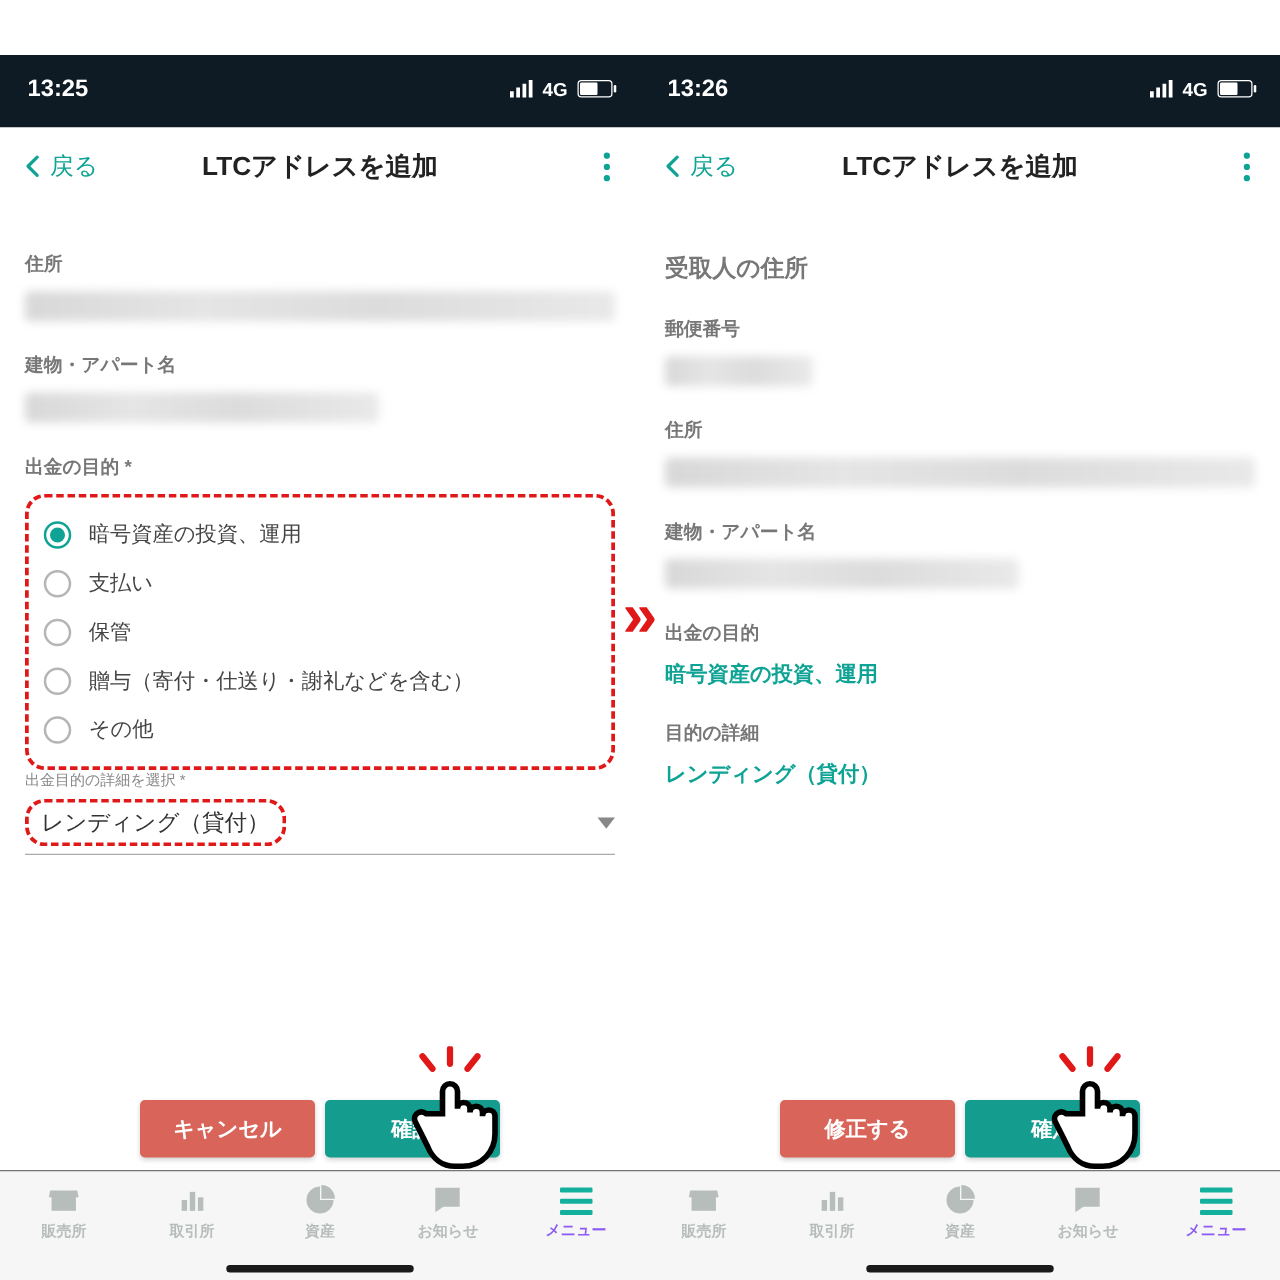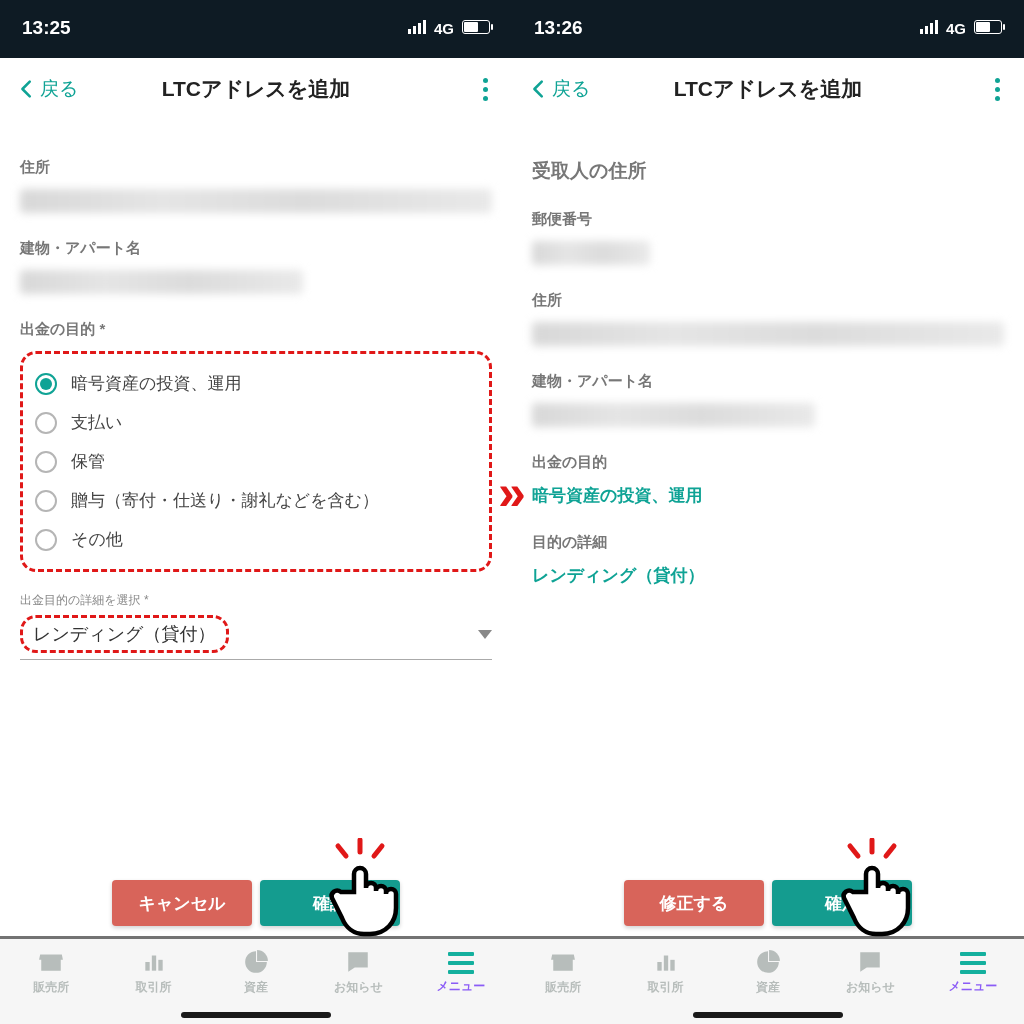--- a/index.html
+++ b/index.html
@@ -22,20 +22,21 @@
   .status-bar {
     height: 58px;
     background: #0e1b24;
     color: #fff;
     display: flex;
     align-items: center;
     justify-content: space-between;
     padding: 0 22px 2px 22px;
     font-weight: 600;
     font-size: 19px;
+    margin-top: 44px;
   }
   .status-right {
     display: flex;
     align-items: flex-start;
     gap: 8px;
     font-size: 15px;
   }
   .signal-icon { display: inline-flex; gap: 2px; align-items: flex-end; }
   .signal-icon span { width: 3px; background:#fff; display:inline-block; }
   .signal-icon span:nth-child(1){height:5px}
@@ -120,21 +121,21 @@
     flex-shrink: 0;
     position: relative;
   }
   .radio.selected {
     border-color: #0fa395;
   }
   .radio.selected::after {
     content:""; position:absolute; inset:3px; background:#0fa395; border-radius:50%;
   }
   .radio-label { font-size: 17px; color:#444; font-weight:500; }
-  .dropdown-group { margin-top: 20px; }
+  .dropdown-group { }
   .dropdown-tiny-label { font-size: 12px; color:#888; }
   .dropdown-row {
     display:flex; align-items:center; justify-content:space-between;
     border-bottom: 1px solid #aaa;
     padding: 6px 0;
   }
   .dropdown-value {
     font-size: 18px; color:#333; font-weight:500;
     border: 3px dashed #e01818; border-radius: 16px;
     padding: 4px 10px;
@@ -157,21 +158,21 @@
     bottom: 72px;
     pointer-events:none;
   }
   .tap-pointer svg { width: 100px; height: 110px; }
   .bottom-tabs {
     height: 88px;
     background:#f6f6f6;
     display:flex;
     align-items:flex-start;
     padding-top: 10px;
-    border-top:3px solid #737373;
+    border-top:1px solid #737373;
   }
   .tab {
     flex:1; display:flex; flex-direction:column; align-items:center; gap:4px;
     color:#b7bdbb; font-size: 12px; font-weight:600;
   }
   .tab.active { color:#8b5cf6; }
   .tab svg { width:26px; height:26px; fill:#b7bdbb; }
   .tab.active .menu-line { background:#14b09e; }
   .menu-icon { display:flex; flex-direction:column; gap:5px; margin-top: 3px;}
   .menu-line { width:26px; height:4px; background:#b7bdbb; border-radius:1px; }

